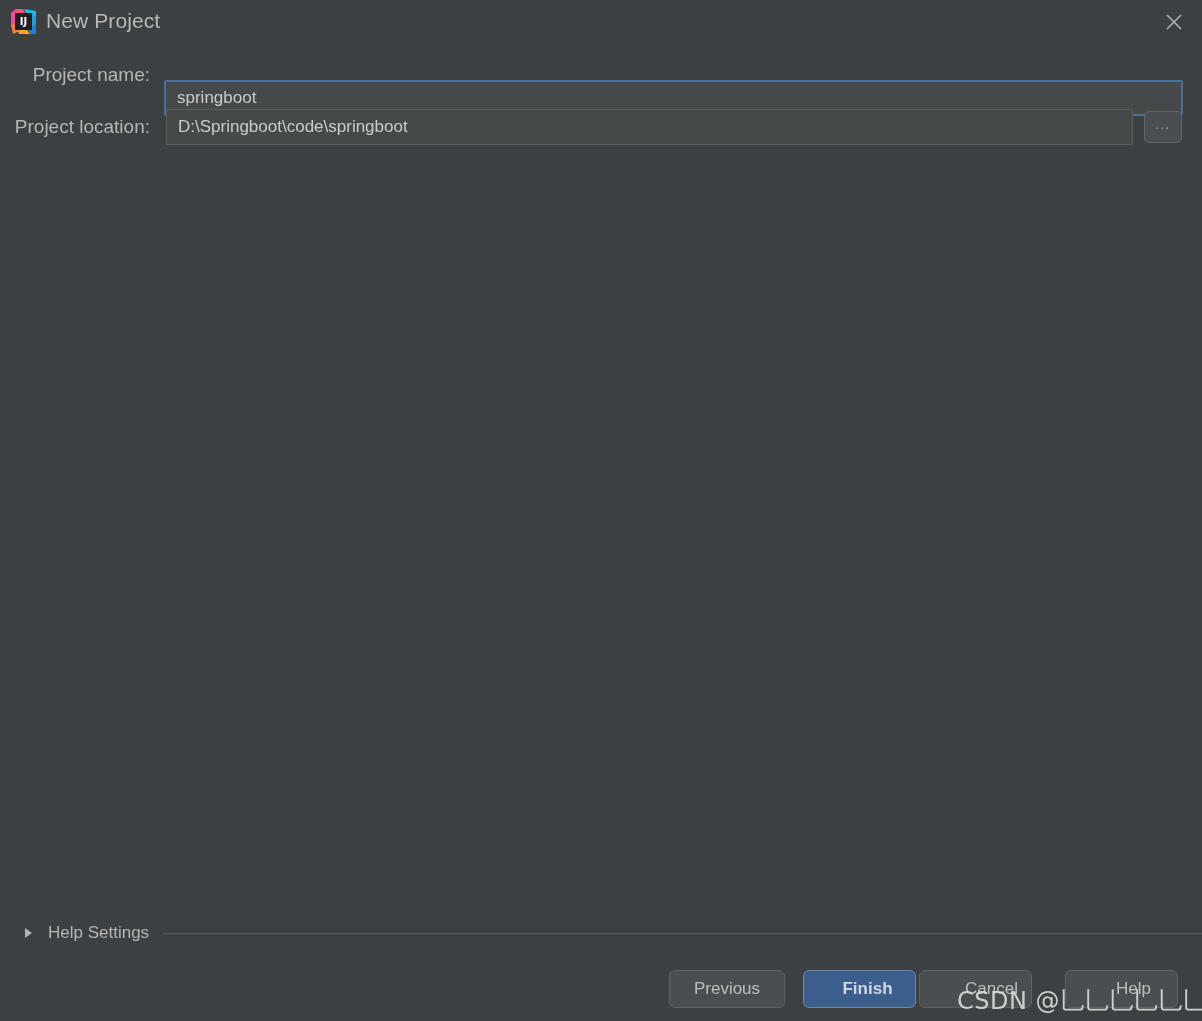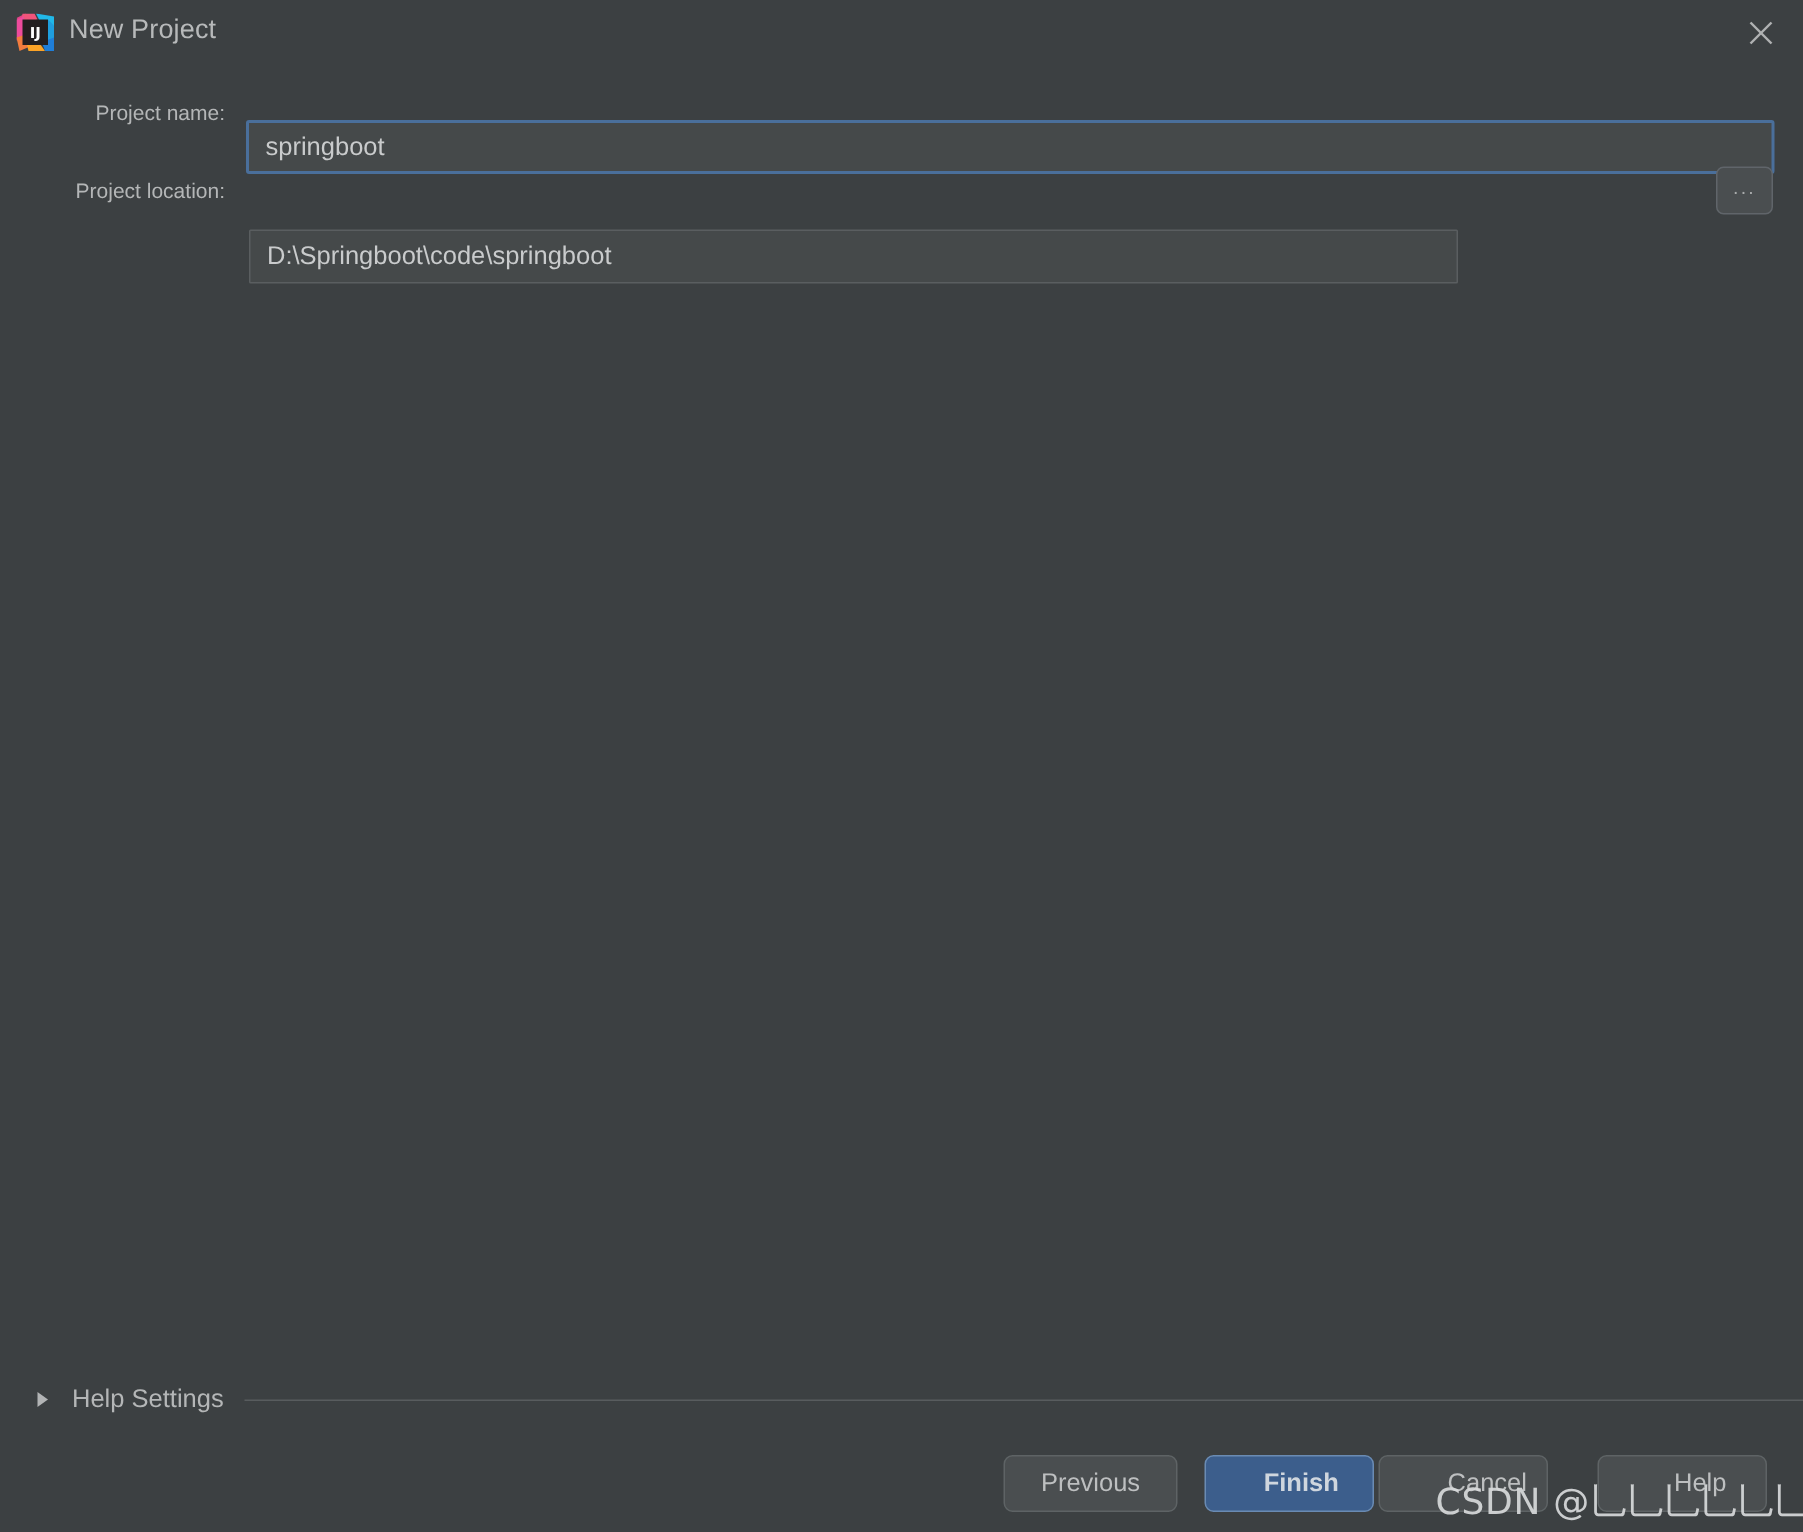--- a/index.html
+++ b/index.html
@@ -31,21 +31,21 @@
     height: 44px;
   }
   .title-icon {
     position: absolute;
     left: 11px; top: 9px;
     width: 25px; height: 25px;
   }
   .title-text {
     position: absolute;
     left: 46px; top: 9px;
-    font-size: 18px;
+    font-size: 21px;
     color: #b7b9ba;
     letter-spacing: 0.1px;
   }
   .close-btn {
     position: absolute;
     right: 0; top: 0;
     width: 56px; height: 44px;
     display: flex;
     align-items: center;
     justify-content: center;
@@ -61,21 +61,21 @@
   }
   .row-name  { top: 57px; }
   .row-loc   { top: 109px; }
 
   .field-label {
     position: absolute;
     left: 0;
     top: 0;
     width: 150px;
     text-align: right;
-    font-size: 14px;
+    font-size: 19px;
     color: #b4b6b7;
     line-height: 36px;
   }
 
   .text-field {
     position: absolute;
     top: 0;
     height: 36px;
     box-sizing: border-box;
     background: #45494a;
@@ -90,24 +90,23 @@
     left: 164px;
     width: 1019px;
     background: #45494a;
     border: 2px solid #4a6f9b;
     border-radius: 2px;
     line-height: 32px;
     margin-top: 23px;
   }
   .text-field.plain {
     left: 166px;
-    width: 806px;
+    width: 967px;
     border: 1px solid #5a5e60;
     border-radius: 1px;
-    margin-top: 44px;
   }
 
   .browse-btn {
     position: absolute;
     left: 1144px;
     top: 111px;
     width: 38px;
     height: 32px;
     box-sizing: border-box;
     background: #4a4e50;

